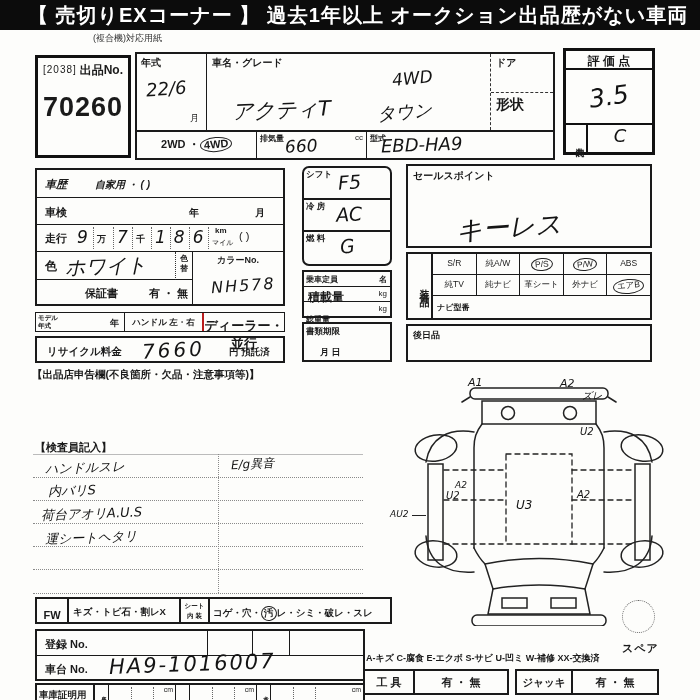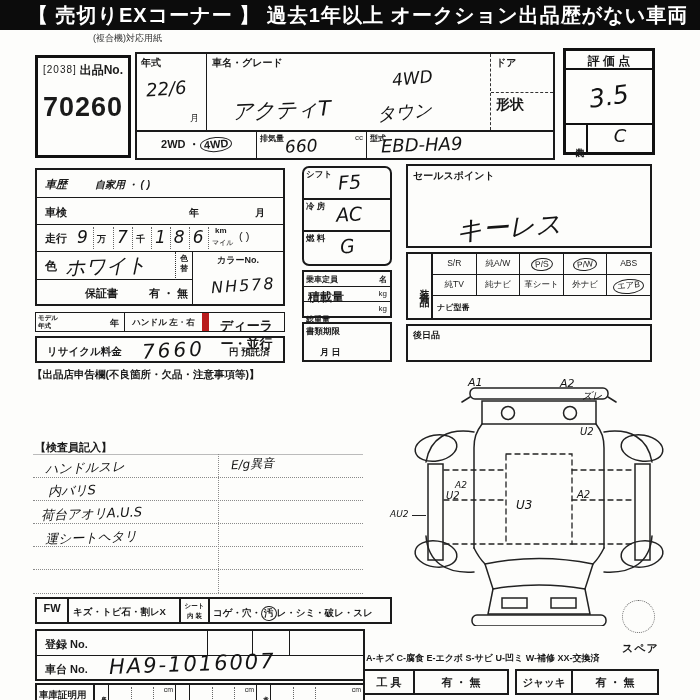--- a/index.html
+++ b/index.html
@@ -133,21 +133,21 @@
   </div>
 
   <div class="abs b1" style="left:35px;top:312px;width:250px;height:20px;display:flex;">
     <div style="width:88px;border-right:1px solid #1a1a1a;position:relative;">
       <span class="abs" style="left:2px;top:1px;font-size:6.5px;font-weight:bold;line-height:1.2;">
         <span>モデル</span><br>
         <span>年式</span>
       </span>
       <span class="abs lbl" style="right:5px;top:4px;font-size:9px;">年</span>
     </div>
-    <div style="width:77px;border-right:7px solid #b91c1c;text-align:center;font-size:8.5px;font-weight:bold;padding-top:4px;">ハンドル 左・右</div>
+    <div style="width:77px;border-right:2px solid #b91c1c;text-align:center;font-size:8.5px;font-weight:bold;padding-top:4px;">ハンドル 左・右</div>
     <div style="flex:1;text-align:center;font-size:13px;font-weight:bold;padding-top:4px;">ディーラー・並行</div>
   </div>
 
   <div class="abs b2" style="left:35px;top:336px;width:250px;height:27px;">
     <span class="abs lbl" style="left:10px;top:7px;font-size:10.5px;">リサイクル料金</span>
     <span class="abs hw" style="left:105px;top:0px;font-size:20px;letter-spacing:3px;transform:rotate(-3deg);">7660</span>
     <span class="abs lbl" style="left:192px;top:8px;font-size:9.5px;">円 預託済</span>
   </div>
 
   <div class="abs lbl" style="left:32px;top:368px;font-size:10.5px;">【出品店申告欄(不良箇所・欠品・注意事項等)】</div>
@@ -287,21 +287,21 @@
     <span class="abs hw" style="left:128px;top:122px;font-size:12px;">U3</span>
     <span class="abs hw" style="left:189px;top:113px;font-size:10px;">A2</span>
     <span class="abs hw" style="left:2px;top:133px;font-size:9px;">AU2</span>
     <span class="abs" style="left:24px;top:139px;width:14px;border-top:1px solid #222;"></span>
   </div>
 
   <div class="abs" style="left:622px;top:600px;width:33px;height:33px;border:1.5px dotted #666;border-radius:50%;"></div>
   <div class="abs lbl" style="left:622px;top:641px;font-size:11px;letter-spacing:1px;">スペア</div>
 
   <div class="abs b2" style="left:35px;top:597px;width:357px;height:27px;display:flex;">
-    <div style="width:32px;border-right:2px solid #1a1a1a;text-align:center;font-size:11px;font-weight:bold;padding-top:3px;box-sizing:border-box;">FW</div>
+    <div style="width:32px;border-right:2px solid #1a1a1a;text-align:center;font-size:11px;font-weight:bold;padding-top:10px;box-sizing:border-box;">FW</div>
     <div style="width:110px;font-size:9.5px;font-weight:bold;padding:7px 0 0 4px;box-sizing:border-box;">キズ・トビ石・割レX</div>
     <div style="width:31px;border-left:2px solid #1a1a1a;border-right:2px solid #1a1a1a;text-align:center;font-size:6.5px;font-weight:bold;line-height:1.5;padding-top:2px;box-sizing:border-box;">
       <div>シート</div>
       <div>内 装</div>
     </div>
     <div style="flex:1;font-size:9.5px;font-weight:bold;padding:7px 0 0 3px;box-sizing:border-box;white-space:nowrap;">
       <span>コゲ・穴・</span><span class="circ" style="padding:0 2px;">汚</span><span>レ・シミ・破レ・スレ</span>
     </div>
   </div>
 

